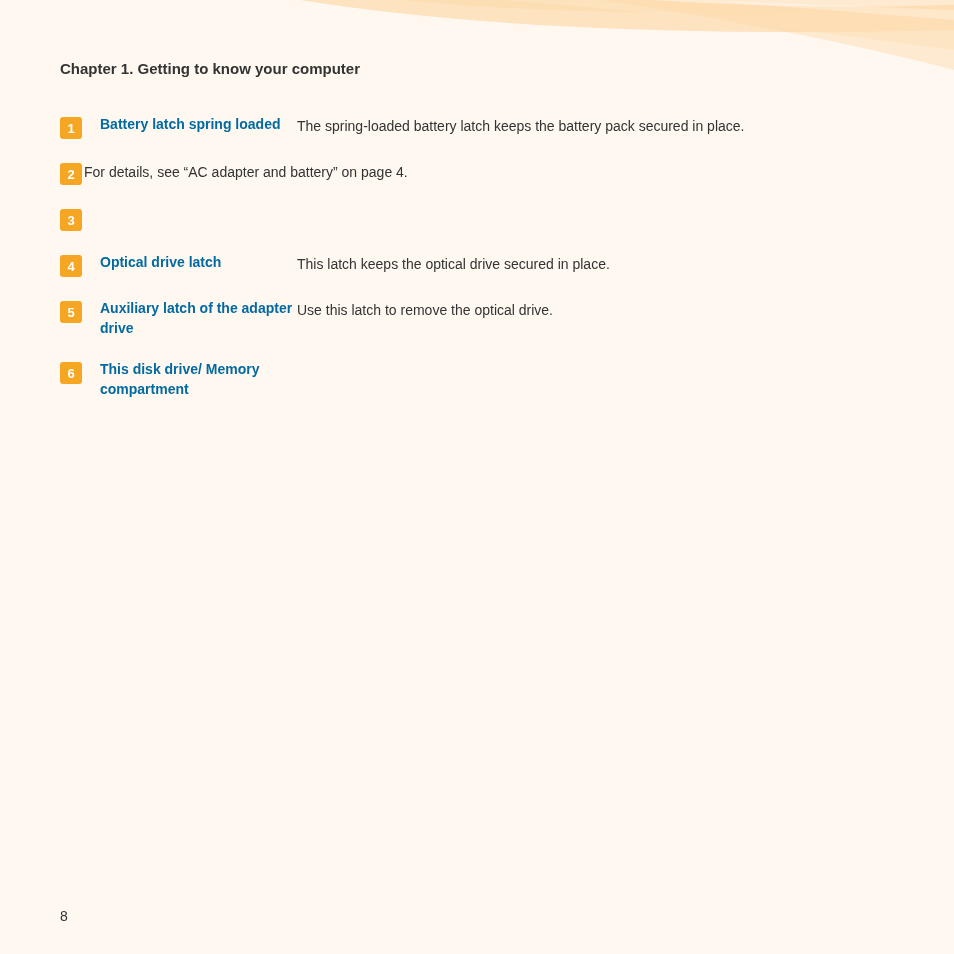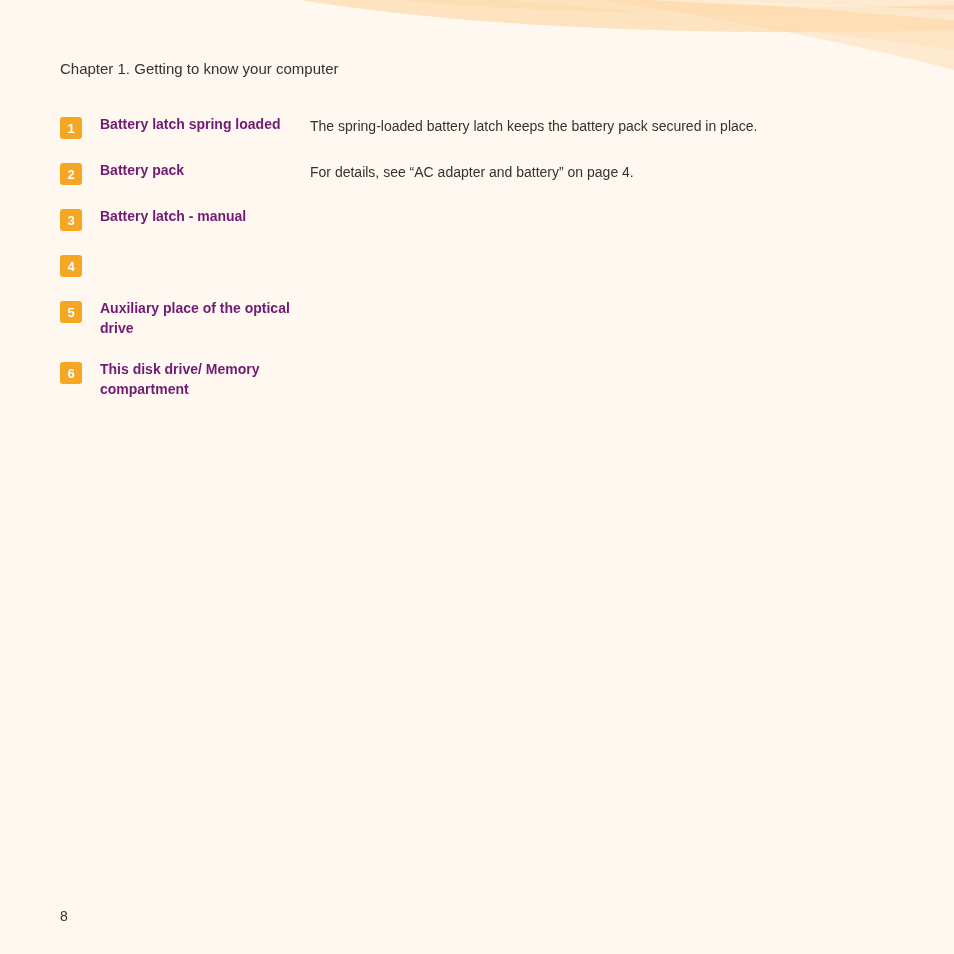--- a/index.html
+++ b/index.html
@@ -35,21 +35,21 @@
     
     .page-content {
       position: relative;
       z-index: 1;
       padding: 60px 60px 40px 60px;
     }
 
     
     .chapter-header {
       font-size: 15px;
-      font-weight: normal;
+      font-weight: bold;
       color: #333;
       margin-bottom: 30px;
       padding-bottom: 8px;
     }
 
     
     .items-list {
       margin-top: 20px;
     }
 
@@ -70,33 +70,33 @@
       font-size: 13px;
       font-weight: bold;
       border-radius: 3px;
       flex-shrink: 0;
       margin-top: 2px;
     }
 
     .item-label {
       font-size: 14px;
       font-weight: bold;
-      color: #701a75;
+      color: #0369a1;
       width: 195px;
       min-width: 195px;
       margin-left: 18px;
       line-height: 1.4;
     }
 
     .item-description {
       font-size: 14px;
       color: #333;
       line-height: 1.5;
       flex: 1;
-      margin-left: 15px;
+      margin-left: 2px;
       padding-top: 1px;
     }
 
     
     .page-number {
       position: absolute;
       bottom: 30px;
       left: 60px;
       font-size: 14px;
       color: #333;
@@ -127,36 +127,37 @@
   <div class="items-list">
 
     <div class="item-row">
       <span class="item-badge">1</span>
       <span class="item-label">Battery latch spring loaded</span>
       <span class="item-description">The spring-loaded battery latch keeps the battery pack secured in place.</span>
     </div>
 
     <div class="item-row">
       <span class="item-badge">2</span>
-      <span class="item-label">Battery pack</span>
       <span class="item-description">For details, see “AC adapter and battery” on page 4.</span>
     </div>
 
     <div class="item-row">
       <span class="item-badge">3</span>
-      <span class="item-label">Battery latch - manual</span>
     </div>
 
     <div class="item-row">
       <span class="item-badge">4</span>
+      <span class="item-label">Optical drive latch</span>
+      <span class="item-description">This latch keeps the optical drive secured in place.</span>
     </div>
 
     <div class="item-row">
       <span class="item-badge">5</span>
-      <span class="item-label">Auxiliary place of the optical drive</span>
+      <span class="item-label">Auxiliary latch of the adapter drive</span>
+      <span class="item-description">Use this latch to remove the optical drive.</span>
     </div>
 
     <div class="item-row">
       <span class="item-badge">6</span>
       <span class="item-label">This disk drive/ Memory compartment</span>
     </div>
 
   </div>
 </div>
 

